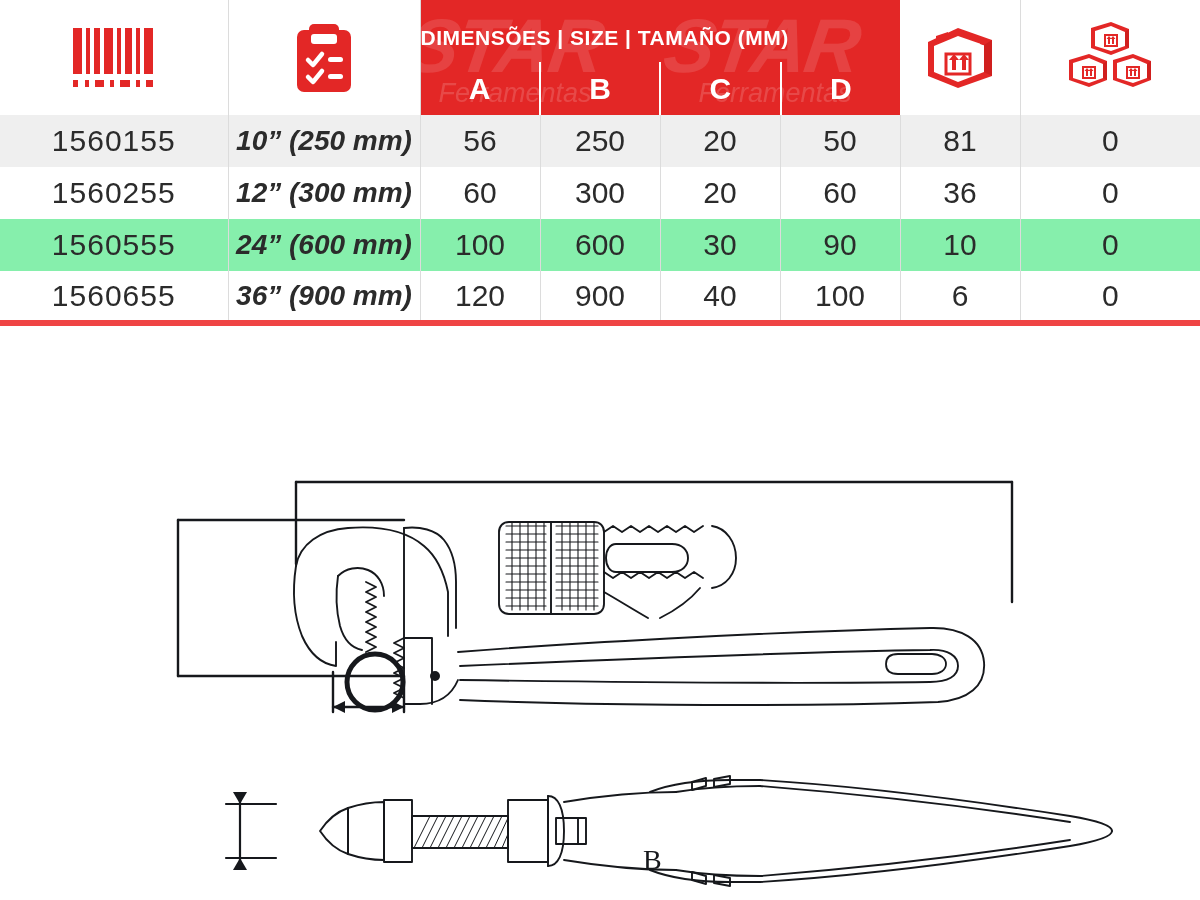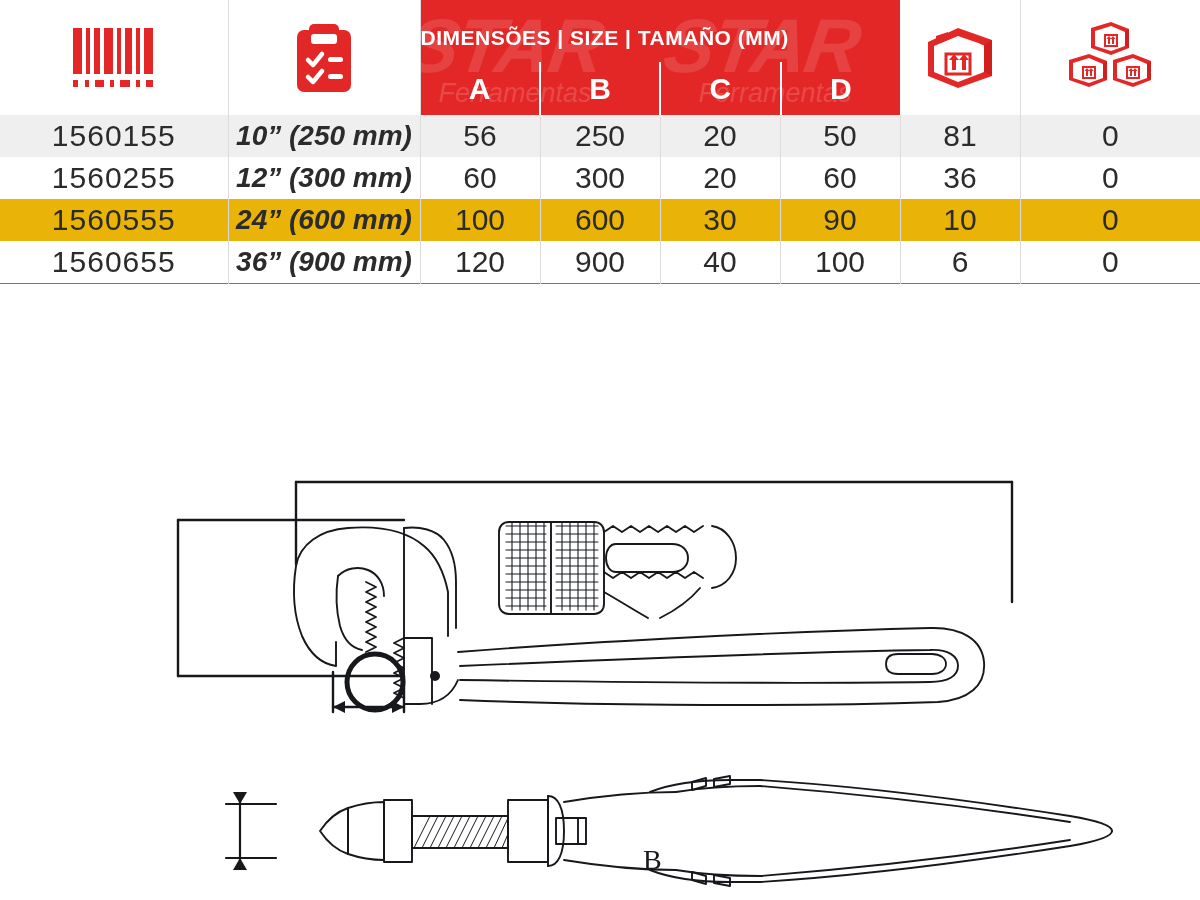--- a/index.html
+++ b/index.html
@@ -92,23 +92,23 @@
   }
   .wm-fer2{
     left:278px;top:78px;
     font-size:27px;
     font-style:italic;
     font-weight:normal;
     color:rgba(255,255,255,0.16);
   }
 
   
-  .data-row{height:42px;}
+  .data-row{height:52px;}
   .data-row.alt{background:#efefef;}
-  .data-row.hl{background:#eab308;padding-left:8px;}
+  .data-row.hl{background:#86efac;padding-left:8px;}
   .data-row td{
     border-right:1px solid #dcdcdc;
     text-align:center;
     vertical-align:middle;
     color:#2b2b2b;
   }
   .data-row td:last-child{border-right:none;}
   .c-code{
     font-size:30px;
     letter-spacing:1px;
@@ -117,21 +117,21 @@
   .c-size{
     font-size:28px;
     font-weight:bold;
     font-family:"Liberation Sans", sans-serif;
     font-style:italic;
   }
   .c-num{
     font-size:30px;
     font-family:"Liberation Sans", sans-serif;
   }
-  .tbl-bottom{border-bottom:1px solid #ef4444;margin-top:8px;}
+  .tbl-bottom{border-bottom:6px solid #ef4444;margin-top:8px;}
 
   
   .icon-wrap{display:flex;align-items:center;justify-content:center;height:115px;}
 
   
   .diagram{
     position:absolute;left:0;top:404px;width:1200px;height:496px;
     background:#ffffff;
   }
   .dlabel{

